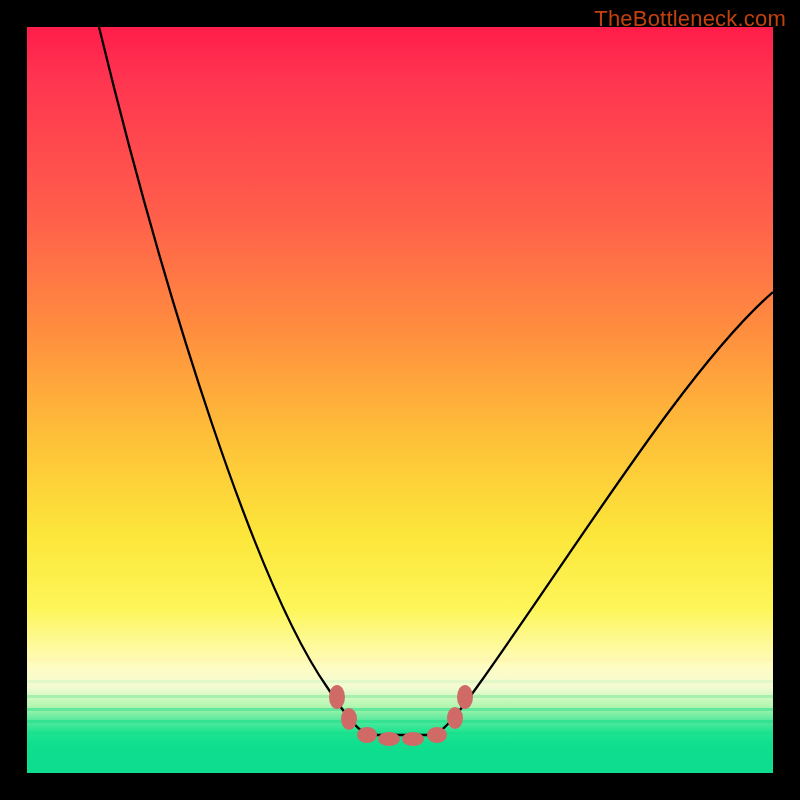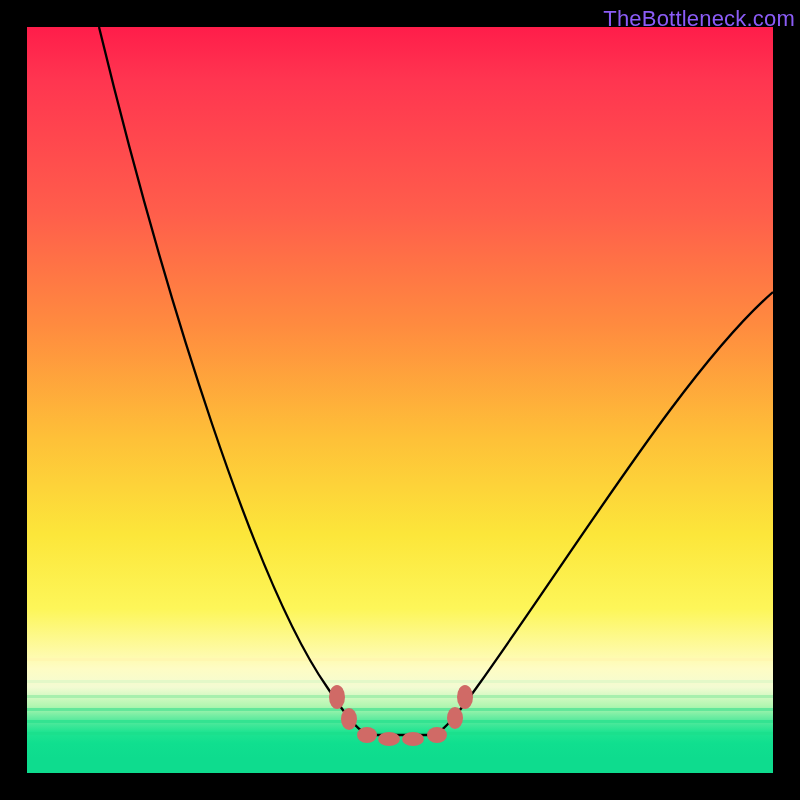--- a/index.html
+++ b/index.html
@@ -13,22 +13,22 @@
   }
   .outer {
     position: relative;
     width: 800px;
     height: 800px;
     background: #000;
   }
   .watermark {
     position: absolute;
     top: 6px;
-    right: 5px;
-    color: #8b5cf6;
+    right: 14px;
+    color: #c2410c;
     font-size: 22px;
     font-weight: 400;
     letter-spacing: 0.2px;
     z-index: 5;
   }
   .plot {
     position: absolute;
     left: 27px;
     top: 27px;
     width: 746px;

